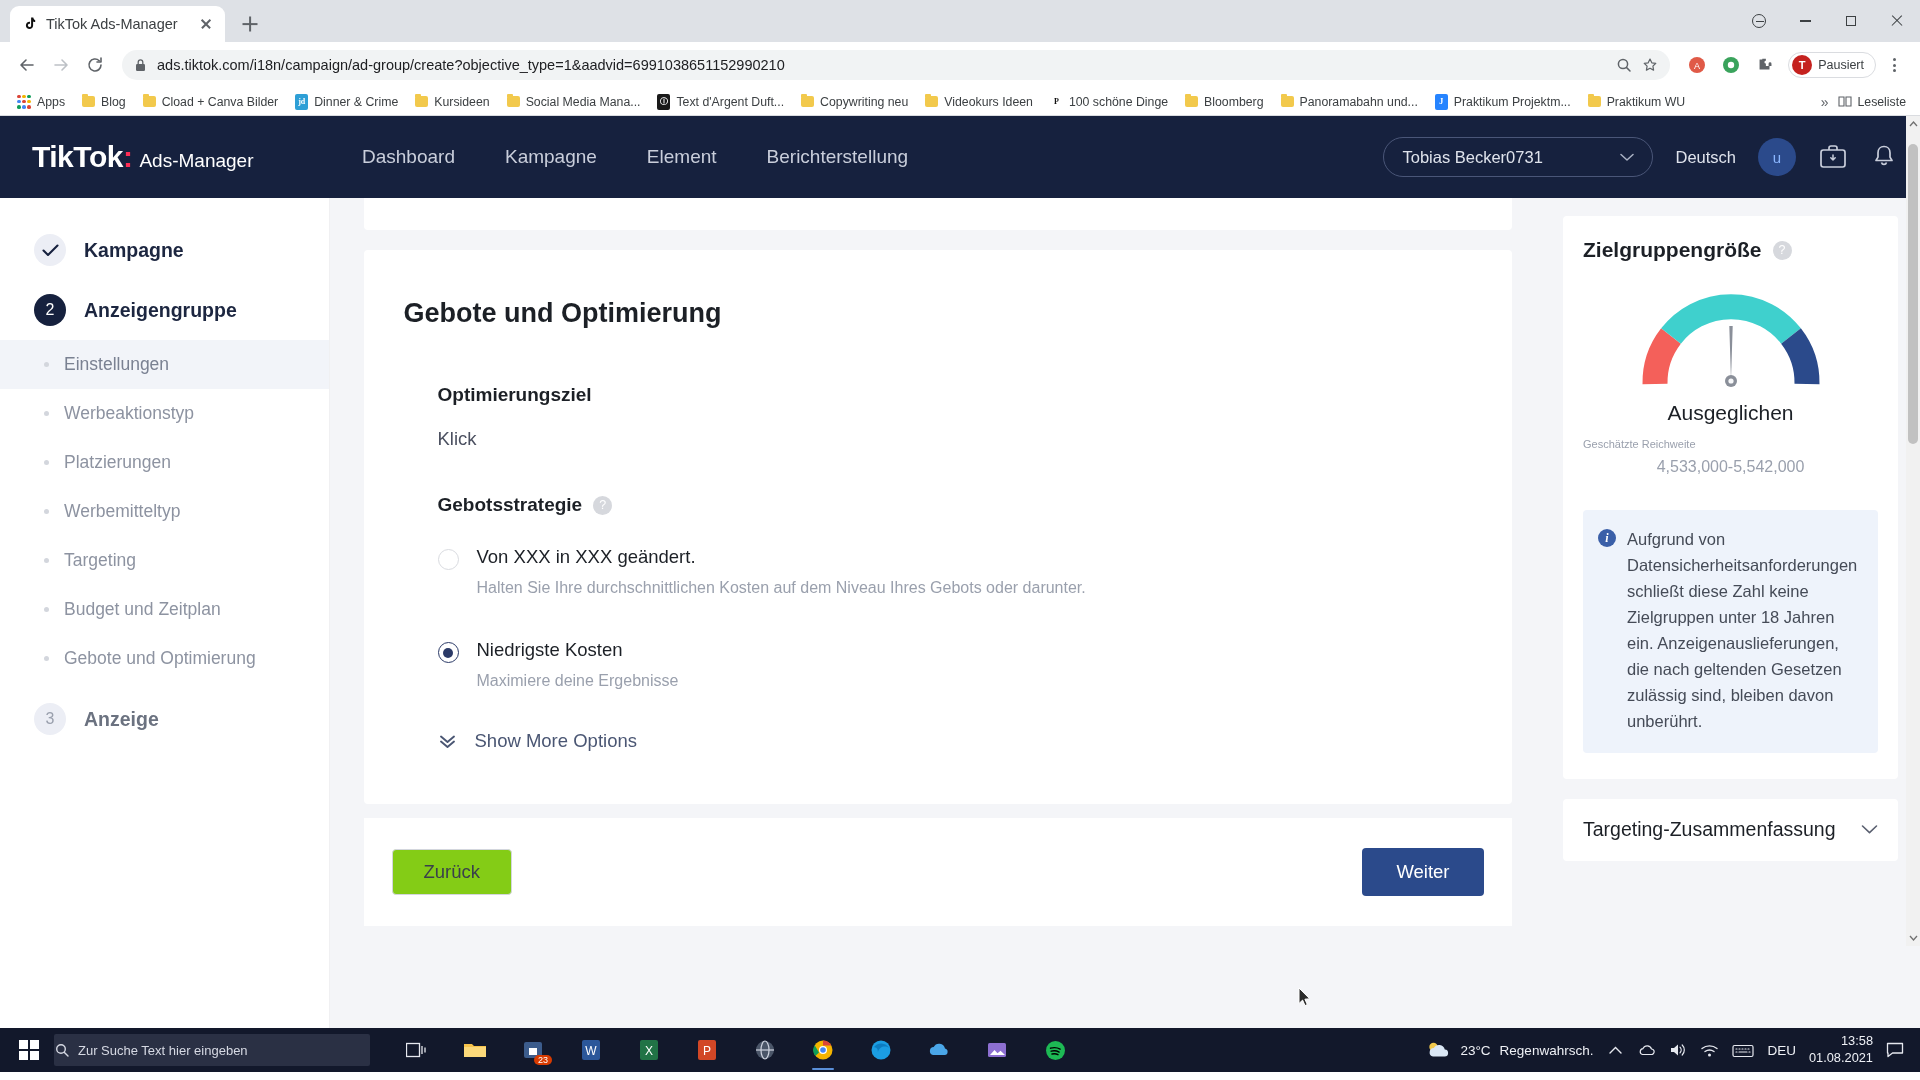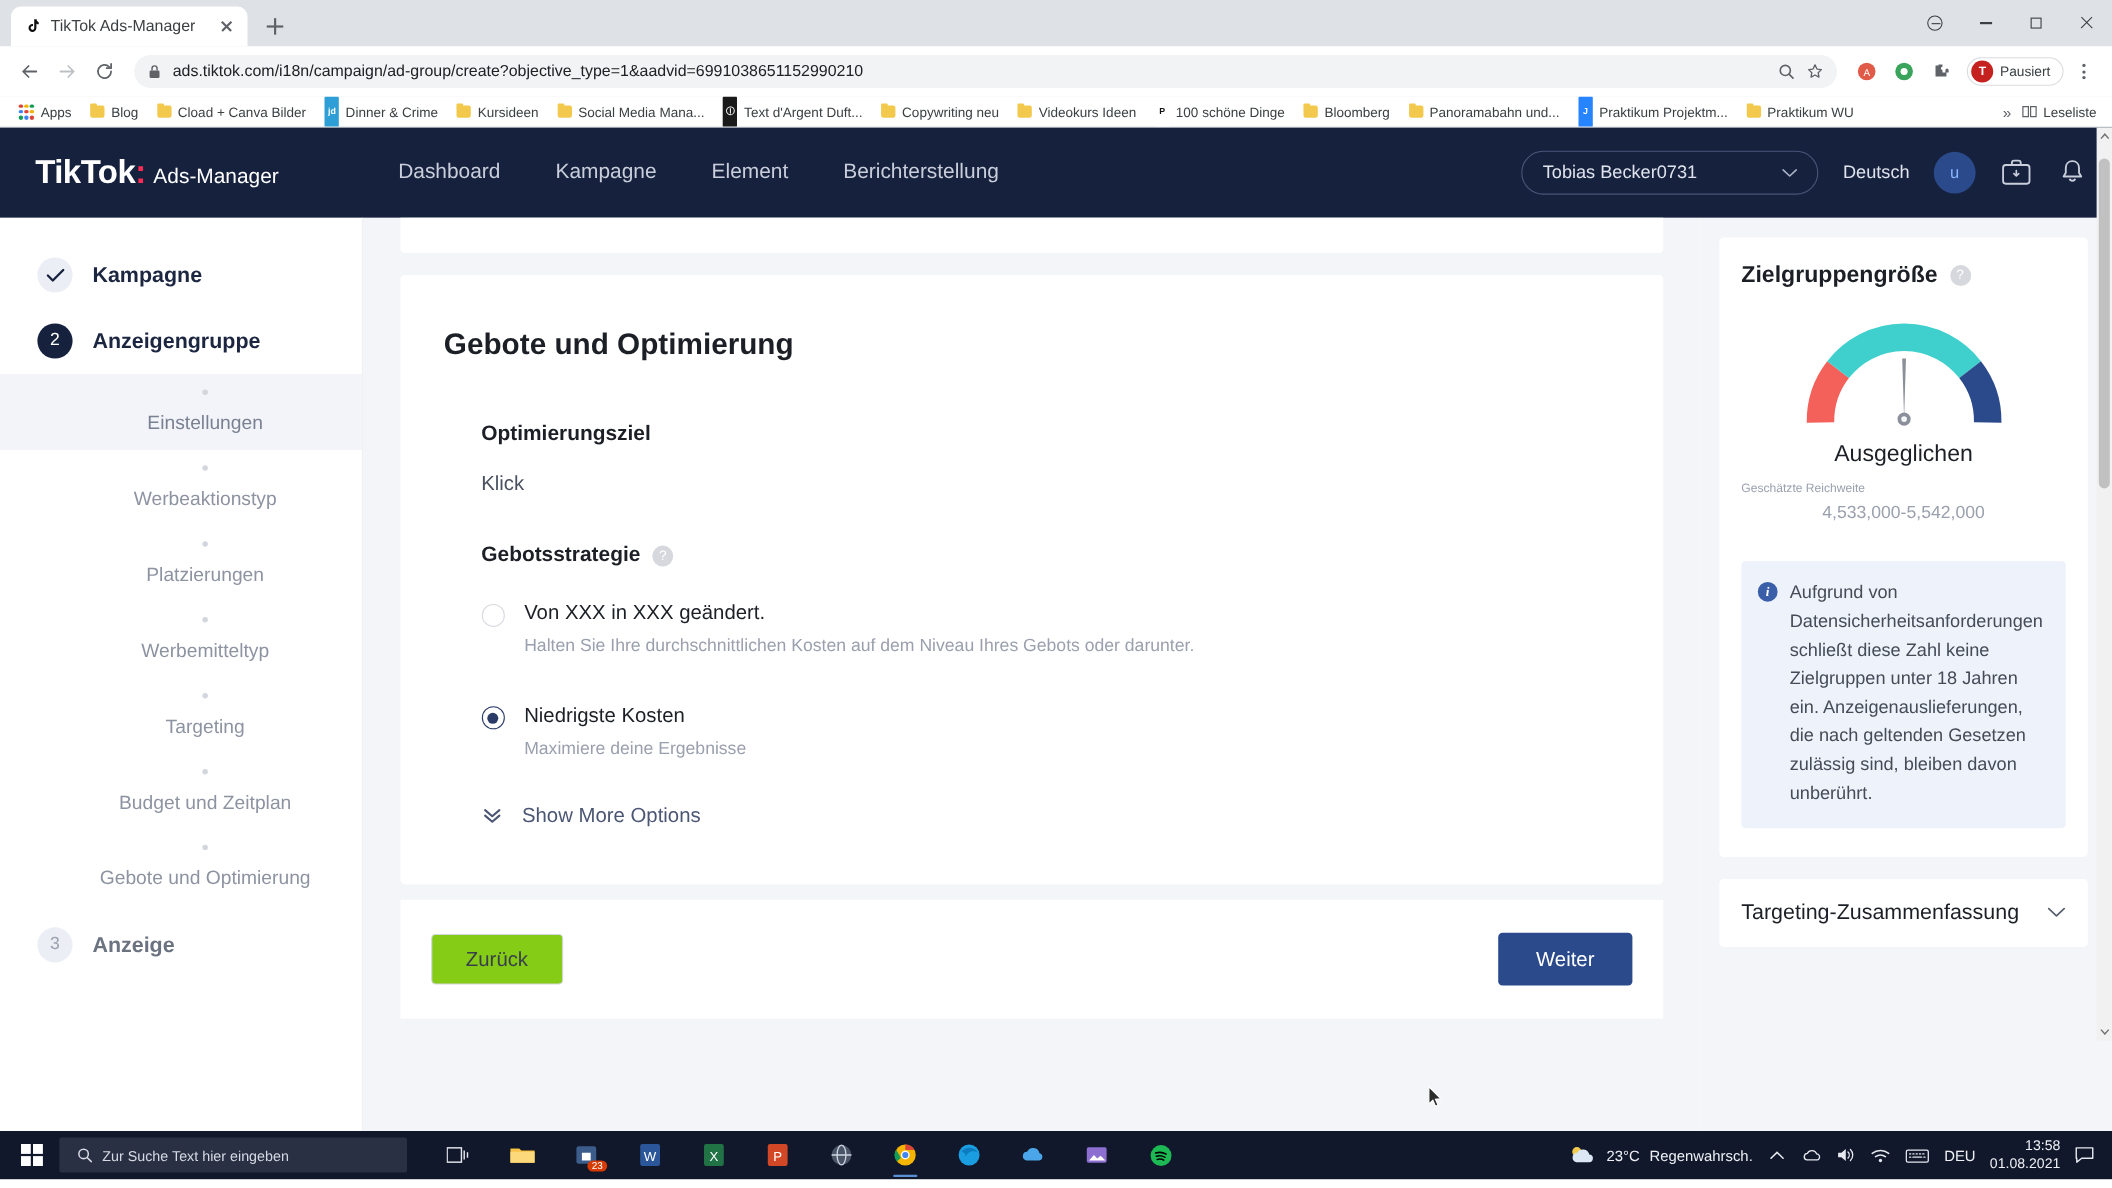--- a/index.html
+++ b/index.html
@@ -57,22 +57,22 @@
   .paus-tx { font-size:12.5px; color:#3c4043; }
   .kebab { width:28px; height:28px; display:flex; flex-direction:column; align-items:center; justify-content:center; gap:2.6px; }
   .kebab i { width:3px; height:3px; border-radius:50%; background:#5f6368; display:block; }
 
   .bookmarks { height:28px; background:#fff; display:flex; align-items:center; padding:0 10px; gap:3px;
                border-bottom:1px solid #dadce0; overflow:hidden; }
   .bm { display:flex; align-items:center; gap:6px; padding:3px 7px; border-radius:4px; white-space:nowrap; }
   .bm-label { font-size:12.3px; color:#3c4043; }
   .bm-folder { width:13px; height:11px; background:#f2c94c; border-radius:1.5px 2px 2px 2px; flex:none; position:relative; }
   .bm-folder:before { content:""; position:absolute; top:-2.5px; left:0; width:6px; height:3px; background:#f2c94c; border-radius:1px 1px 0 0; }
-  .bm-sq { width:13px; height:29px; border-radius:2px; flex:none; display:flex; align-items:center;
-           justify-content:center; font-size:8px; color:#fff; font-weight:bold; }
+  .bm-sq { width:13px; height:16px; border-radius:2px; flex:none; display:flex; align-items:center;
+           justify-content:center; font-size:8px; color:#fff; font-weight:bold;font-family:Liberation Serif, serif; }
   .apps-grid { width:14px; height:14px; display:grid; grid-template-columns:repeat(3,1fr); gap:1.4px; flex:none; }
   .apps-grid i { background:#db4437; border-radius:50%; display:block; }
   .apps-grid i:nth-child(2){background:#f4b400;} .apps-grid i:nth-child(3){background:#0f9d58;}
   .apps-grid i:nth-child(4){background:#4285f4;} .apps-grid i:nth-child(5){background:#db4437;}
   .apps-grid i:nth-child(6){background:#f4b400;} .apps-grid i:nth-child(7){background:#0f9d58;}
   .apps-grid i:nth-child(8){background:#4285f4;} .apps-grid i:nth-child(9){background:#db4437;}
   .bm-right { margin-left:auto; display:flex; align-items:center; gap:10px; padding-right:4px; }
 
   
   .app { width:1920px; height:912px; position:relative; background:#fff; }
@@ -100,21 +100,21 @@
   
   .sidebar { width:330px; background:#fff; padding-top:22px; flex:none; border-right:1px solid #f0f0f2; }
   .side-step { display:flex; align-items:center; gap:18px; padding:14px 0 14px 34px; }
   .step-badge { width:32px; height:32px; border-radius:50%; display:flex; align-items:center;
                 justify-content:center; font-size:16px; flex:none; }
   .badge-done { background:#eceef5; color:#16213e; }
   .badge-active { background:#16213e; color:#fff; }
   .badge-idle { background:#eceef5; color:#9aa0ad; }
   .step-label { font-size:19.5px; color:#1c2640; font-weight:bold; }
   .step-label.idle { color:#6b7280; font-weight:bold; }
-  .side-sub { display:flex; align-items:center; gap:15px; padding:14px 0 14px 44px;flex-direction:column; }
+  .side-sub { display:flex; align-items:center; gap:15px; padding:14px 0 14px 44px; }
   .side-sub.active { background:#f2f4f9; }
   .sub-dot { width:5px; height:5px; border-radius:50%; background:#d3d6dd; flex:none; }
   .sub-label { font-size:17.5px; color:#8d93a1; }
   .side-sub.active .sub-label { color:#7a8192; }
 
   
   .center { flex:1; background:#f4f5f8; position:relative; overflow:hidden; }
   .card {
     background:#fff; border-radius:4px; margin:0 auto; width:1148px;
   }
@@ -181,21 +181,21 @@
   .sb-arrow { position:absolute; left:0; width:14px; height:16px; display:flex; align-items:center; justify-content:center; }
 
   
   .cursor { position:absolute; left:968px; top:789px; width:13px; height:20px; z-index:60; }
 
   
   .taskbar { height:44px; background:#12182b; display:flex; align-items:center; padding:0 6px; }
   .tb-start { width:46px; height:44px; display:flex; align-items:center; justify-content:center; }
   .tb-search {
     width:316px; height:32px; background:#2a3044; border-radius:2px; display:flex; align-items:center;
-    gap:9px; padding:0 16px; margin-left:2px;
+    gap:9px; padding:0 1px; margin-left:2px;
   }
   .tb-search span { font-size:13px; color:#d6d9e3; }
   .tb-icons { display:flex; align-items:center; gap:16px; margin-left:26px; }
   .tb-ic { width:42px; height:44px; display:flex; align-items:center; justify-content:center; position:relative; }
   .tb-ic.act:after { content:""; position:absolute; bottom:2px; left:10px; width:22px; height:2.5px;
                      background:#5a8fd8; border-radius:2px; }
   .tb-right { margin-left:auto; display:flex; align-items:center; gap:13px; padding-right:10px; }
   .tb-weather { display:flex; align-items:center; gap:9px; }
   .tb-wt { font-size:13.5px; color:#eef0f5; }
   .tb-clock { text-align:right; line-height:1.32; }

